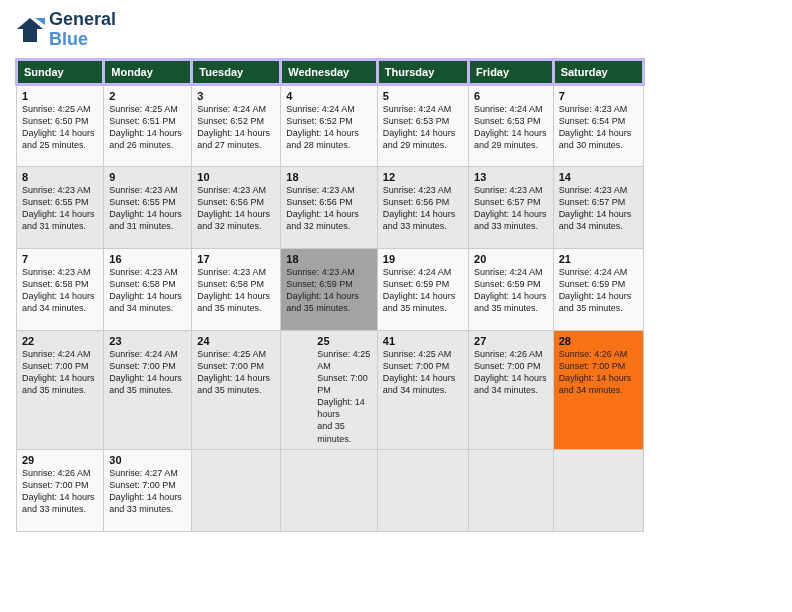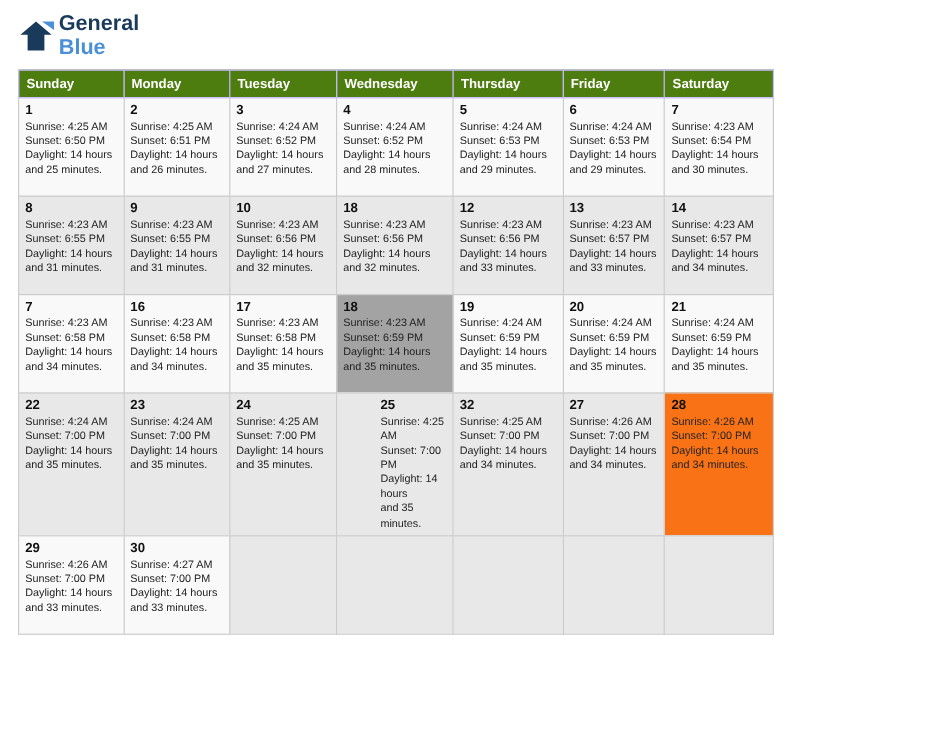--- a/index.html
+++ b/index.html
@@ -48,27 +48,27 @@
     .location-title {
       font-size: 14px;
       color: #444;
     }
     .calendar {
       width: 100%;
       border-collapse: collapse;
       font-size: 9.5px;
     }
     .calendar th {
-      background-color: #4d7c0f;
+      background-color: #14532d;
       color: #fff;
       text-align: left;
       padding: 5px 6px;
       font-size: 11px;
       font-weight: bold;
-      border: 1px solid #c4b5fd;
+      border: 3px solid #c4b5fd;
     }
     .calendar td {
       vertical-align: top;
       border: 1px solid #ccc;
       padding: 4px 5px;
       width: 110px;
       height: 82px;
       background: #fff;
     }
     .calendar tr:nth-child(odd) td {
@@ -228,21 +228,21 @@
           </td>
           <td style="background: rgb(232, 232, 232);">
             <div class="day-num">24</div>
             <div class="day-info">Sunrise: 4:25 AM<br>Sunset: 7:00 PM<br>Daylight: 14 hours<br>and 35 minutes.</div>
           </td>
           <td style="background: rgb(232, 232, 232); padding-left: 36px;">
             <div class="day-num">25</div>
             <div class="day-info">Sunrise: 4:25 AM<br>Sunset: 7:00 PM<br>Daylight: 14 hours<br>and 35 minutes.</div>
           </td>
           <td style="background: rgb(232, 232, 232);">
-            <div class="day-num">32</div>
+            <div class="day-num">41</div>
             <div class="day-info">Sunrise: 4:25 AM<br>Sunset: 7:00 PM<br>Daylight: 14 hours<br>and 34 minutes.</div>
           </td>
           <td style="background: rgb(232, 232, 232);">
             <div class="day-num">27</div>
             <div class="day-info">Sunrise: 4:26 AM<br>Sunset: 7:00 PM<br>Daylight: 14 hours<br>and 34 minutes.</div>
           </td>
           <td style="background: #f97316;">
             <div class="day-num">28</div>
             <div class="day-info">Sunrise: 4:26 AM<br>Sunset: 7:00 PM<br>Daylight: 14 hours<br>and 34 minutes.</div>
           </td>

